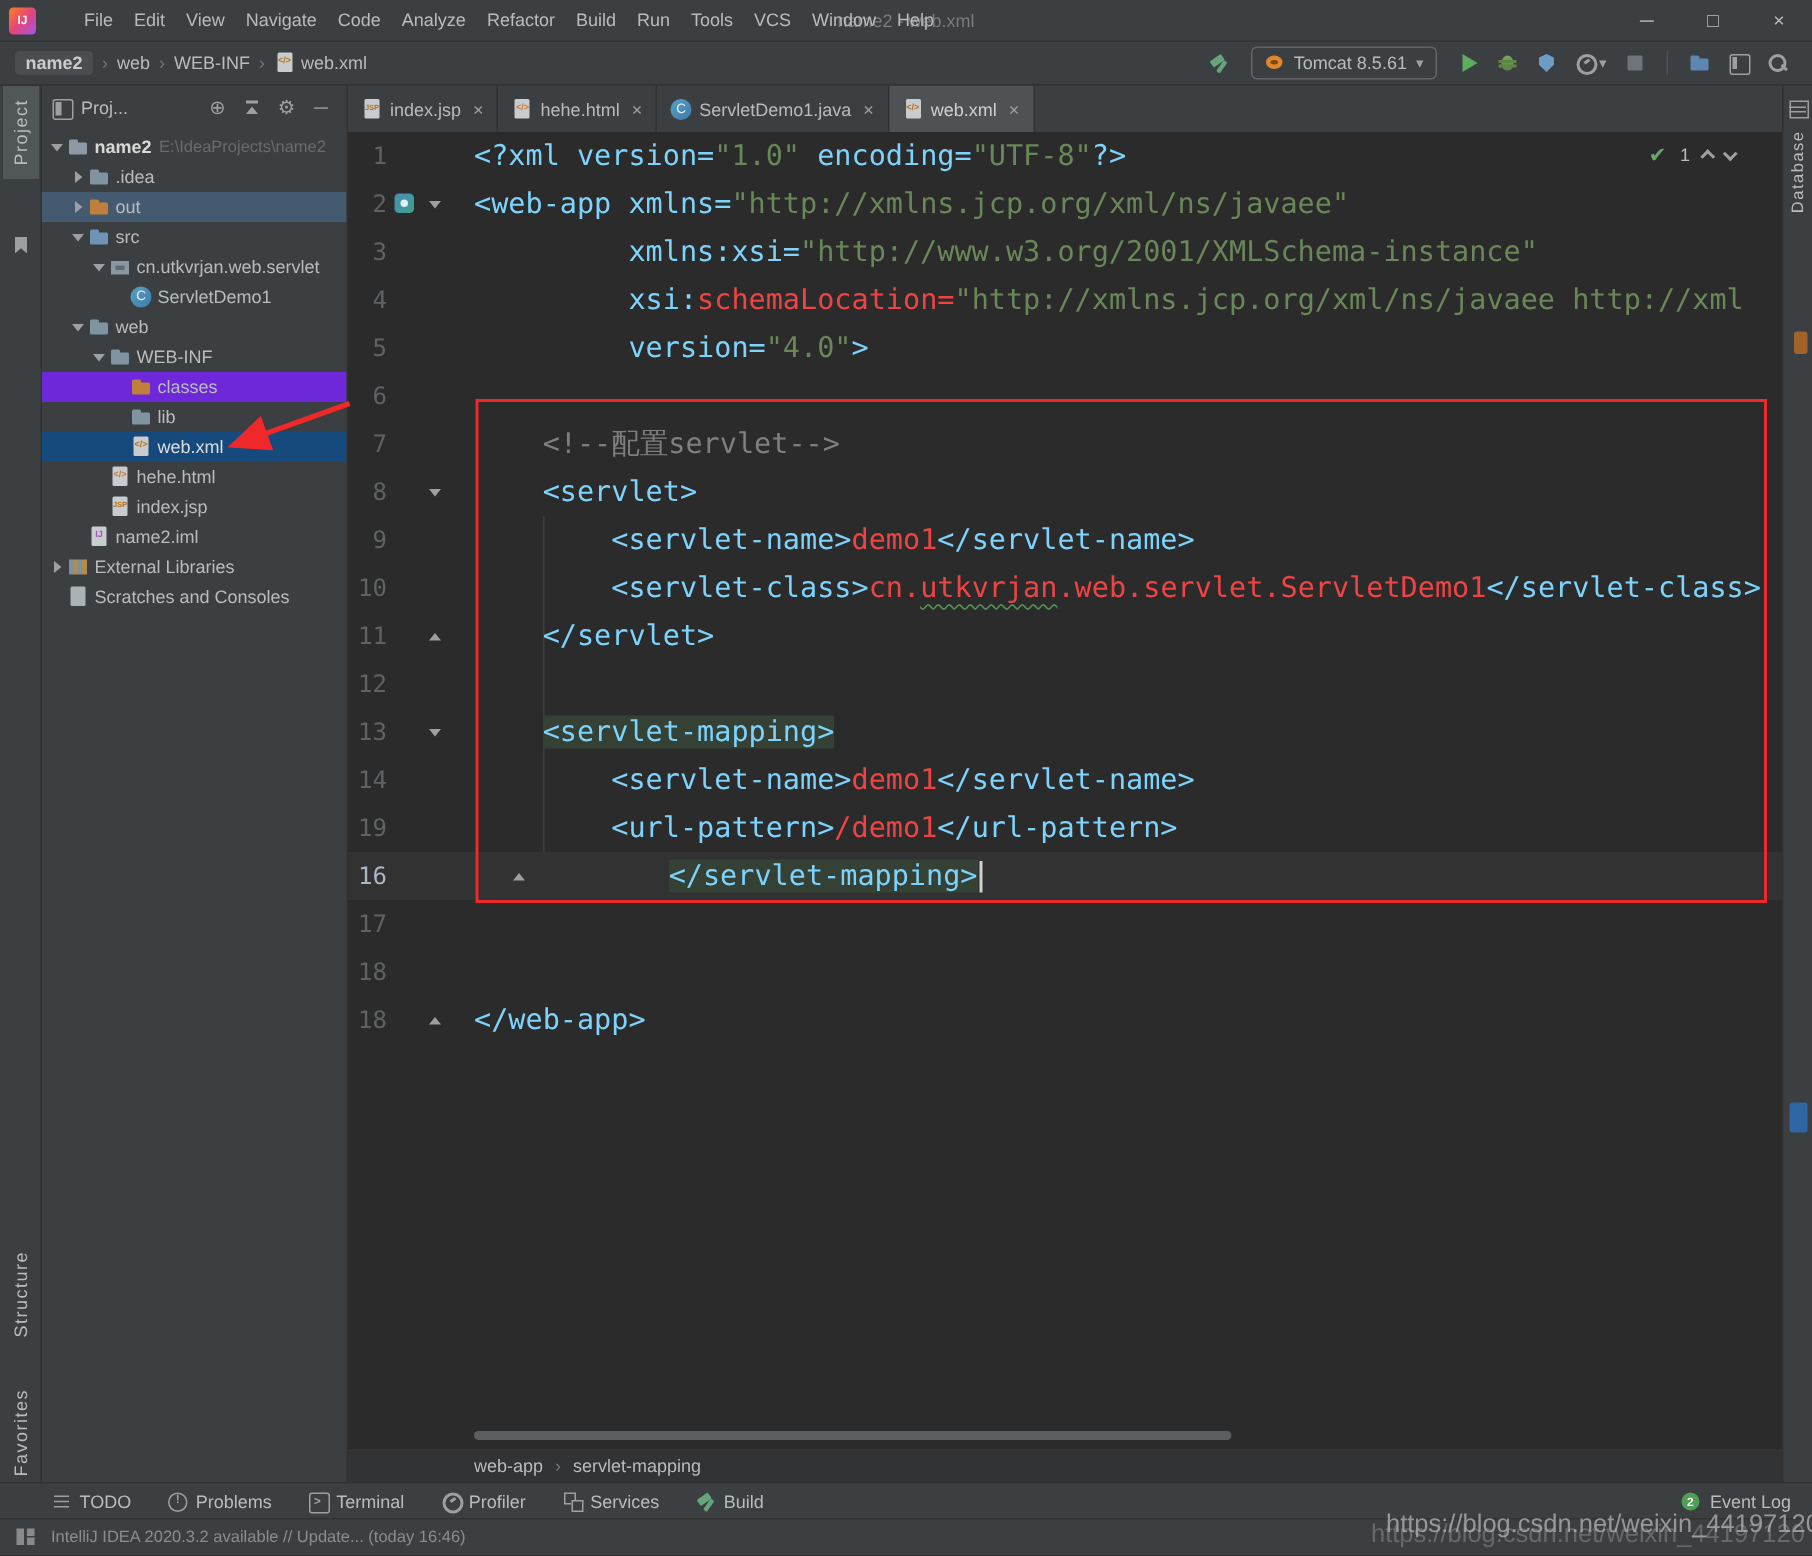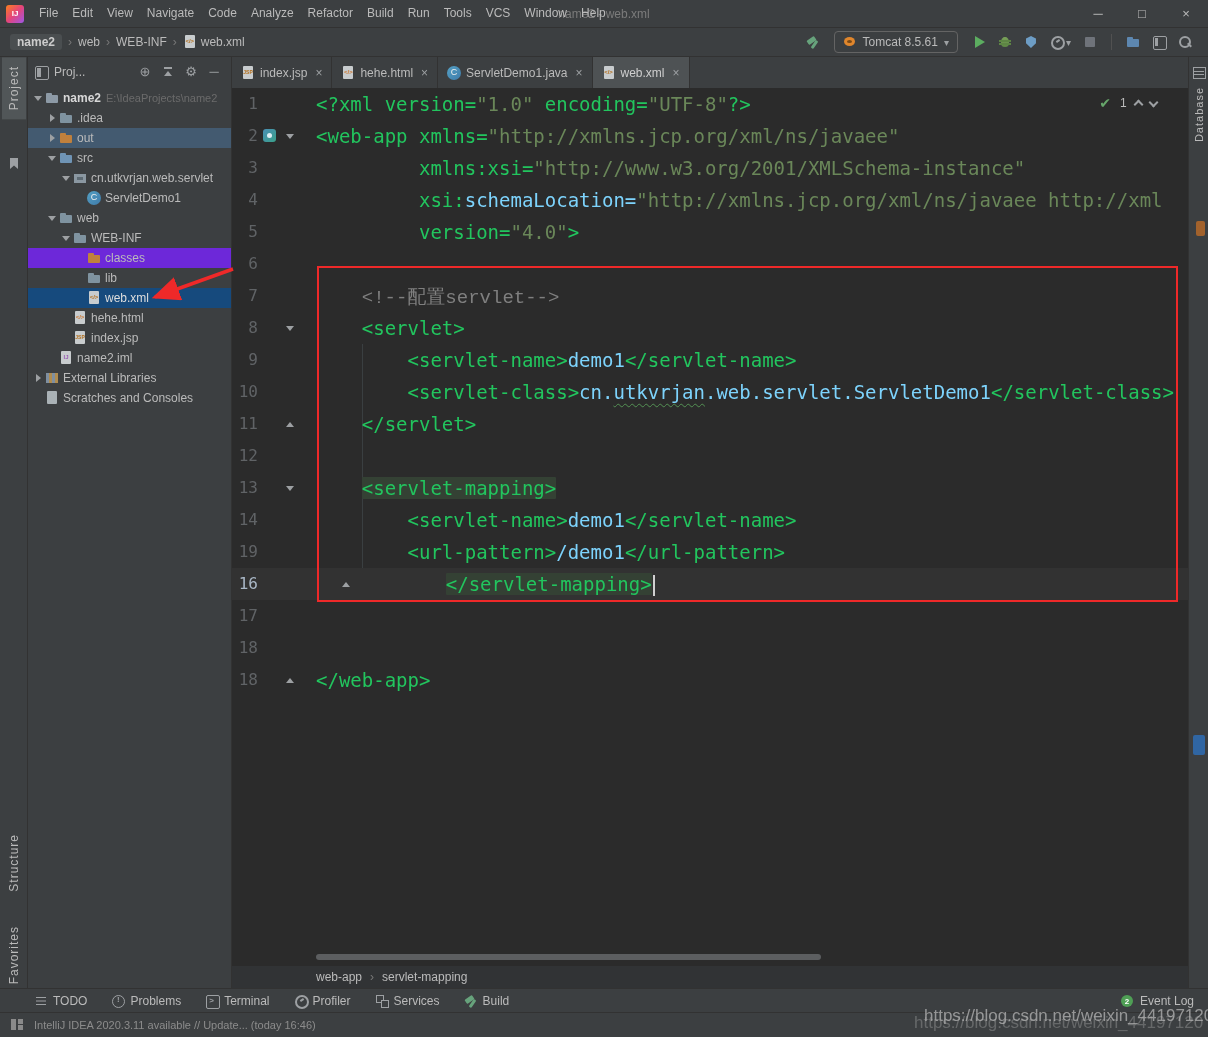--- a/index.html
+++ b/index.html
@@ -6,21 +6,21 @@
   html,body{width:1208px;height:1037px;overflow:hidden;background:#2b2b2b;
     font-family:"Liberation Sans",sans-serif;cursor:default;}
   #app{position:relative;width:1208px;height:1037px;background:#2b2b2b;overflow:hidden;}
 
   
   #titlebar{position:absolute;left:0;top:0;width:1208px;height:28px;background:#3c3f41;
     display:flex;align-items:center;border-bottom:1px solid #323232;z-index:5;}
   .logo{width:18px;height:18px;margin:0 8px 0 6px;border-radius:3px;flex:0 0 auto;
     background:linear-gradient(135deg,#fc801d,#e4447b 50%,#9e57e8);color:#fff;font-size:8px;
     font-weight:bold;display:flex;align-items:center;justify-content:center;}
-  #menu-items{display:flex;z-index:2;}
+  #menu-items{display:flex;z-index:2;margin-left:17px;}
   .menu-item{color:#bbbbbb;font-size:12px;padding:0 7px;line-height:27px;}
   .win-title{position:absolute;left:0;right:0;text-align:center;color:#7b7b7b;font-size:12px;pointer-events:none;}
   #win-controls{margin-left:auto;display:flex;z-index:2;}
   .win-btn{width:44px;height:27px;color:#bbb;display:flex;align-items:center;justify-content:center;font-size:13px;}
 
   
   #navbar{position:absolute;left:0;top:28px;width:1208px;height:29px;background:#3c3f41;
     display:flex;align-items:center;border-bottom:1px solid #323232;padding-left:10px;z-index:5;}
   #crumbs{display:flex;align-items:center;gap:6px;}
   .crumb{color:#bbbbbb;font-size:12px;display:flex;align-items:center;gap:4px;}
@@ -85,24 +85,24 @@
   .ln{flex:0 0 26px;text-align:right;color:#606366;font-size:16px;font-family:"DejaVu Sans Mono",monospace;}
   .ln.cur{color:#a9b7c6;}
   .gslot{flex:0 0 24px;display:flex;align-items:center;justify-content:center;}
   .fslot{flex:0 0 16px;display:flex;align-items:center;justify-content:center;}
   .fold{display:inline-block;width:9px;height:9px;position:relative;}
   .fold.down::before{content:"";position:absolute;left:0;top:2px;border-left:4px solid transparent;
     border-right:4px solid transparent;border-top:5px solid #9da0a3;}
   .fold.up::before{content:"";position:absolute;left:0;top:2px;border-left:4px solid transparent;
     border-right:4px solid transparent;border-bottom:5px solid #9da0a3;}
   .ltext{padding-left:18px;flex:1;position:relative;overflow:hidden;}
-  .tok.tag,.tok.attr{color:#22c55e;}
+  .tok.tag,.tok.attr{color:#7dd3fc;}
   .tok.str{color:#6a8759;}
-  .tok.txt,.tok.pln{color:#7dd3fc;}
-  .tok.cmt{color:#7f7f7f;font-family:Liberation Mono, monospace;}
+  .tok.txt,.tok.pln{color:#ef4444;}
+  .tok.cmt{color:#7f7f7f;}
   .tok.hl{background:#344134;border-radius:1px;}
   .tok.typo{text-decoration:underline wavy #549154;text-decoration-thickness:1px;text-underline-offset:4px;}
   .caret{display:inline-block;width:2px;height:21px;background:#d0d0d0;vertical-align:middle;margin-left:1px;}
   #indent-guide{position:absolute;left:130px;top:256px;width:1px;height:224px;background:#3a3f41;}
   #inspection{position:absolute;left:866px;top:8px;display:flex;align-items:center;gap:8px;}
   #inspection .cnt{color:#bbbbbb;font-size:12px;}
   .cv{width:7px;height:7px;border-left:2px solid #9da0a3;border-bottom:2px solid #9da0a3;display:inline-block;}
   .cv.up{transform:rotate(135deg);margin-top:3px;}
   .cv.down{transform:rotate(-45deg);margin-top:-2px;}
   #hscroll{position:absolute;left:84px;top:866px;width:505px;height:6px;background:#5c5e60;border-radius:3px;}
@@ -508,21 +508,21 @@
     <div id="event-log">
       <span class="ic ic-eventlog">
           <span class="ev-count">2</span>
         </span>
       <span>Event Log</span>
     </div>
   </div>
 
   <div id="statusbar">
     <span class="ic ic-switcher"></span>
-    <span id="status-msg">IntelliJ IDEA 2020.3.11 available // Update... (today 16:46)</span>
+    <span id="status-msg">IntelliJ IDEA 2020.3.2 available // Update... (today 16:46)</span>
   </div>
 
   <div id="red-box"></div>
   <svg id="red-arrow" width="120" height="52" viewBox="0 0 120 52">
     <defs>
       <marker id="ah" markerWidth="9" markerHeight="8" refX="7" refY="3.5" orient="auto">
         <path d="M0,0 L8,3.5 L0,7 Z" fill="#ef2929"></path>
       </marker>
     </defs>
     <line x1="108" y1="14" x2="30" y2="42" stroke="#ef2929" stroke-width="3.5" marker-end="url(#ah)"></line>

